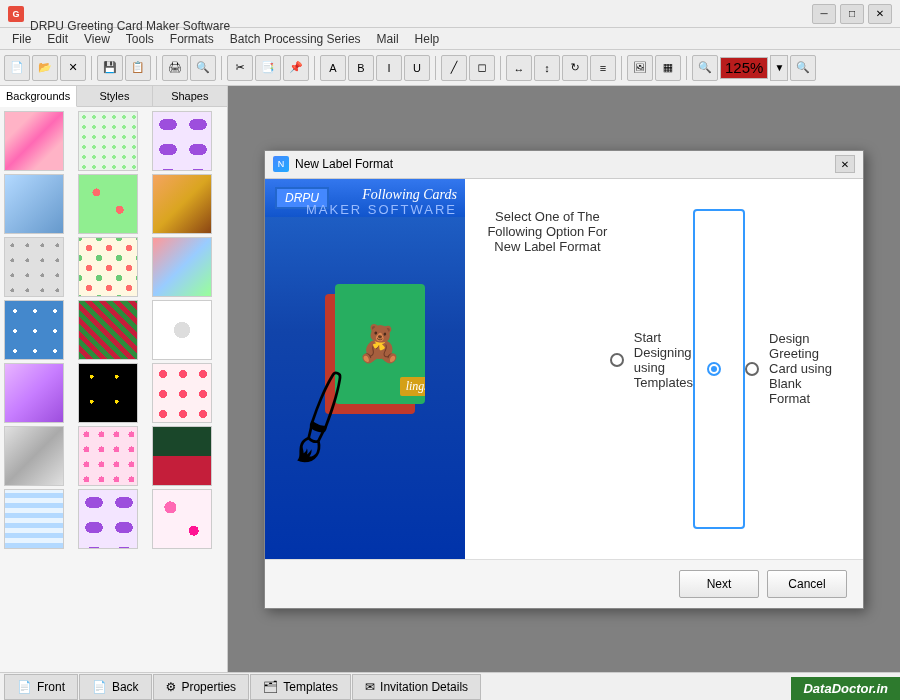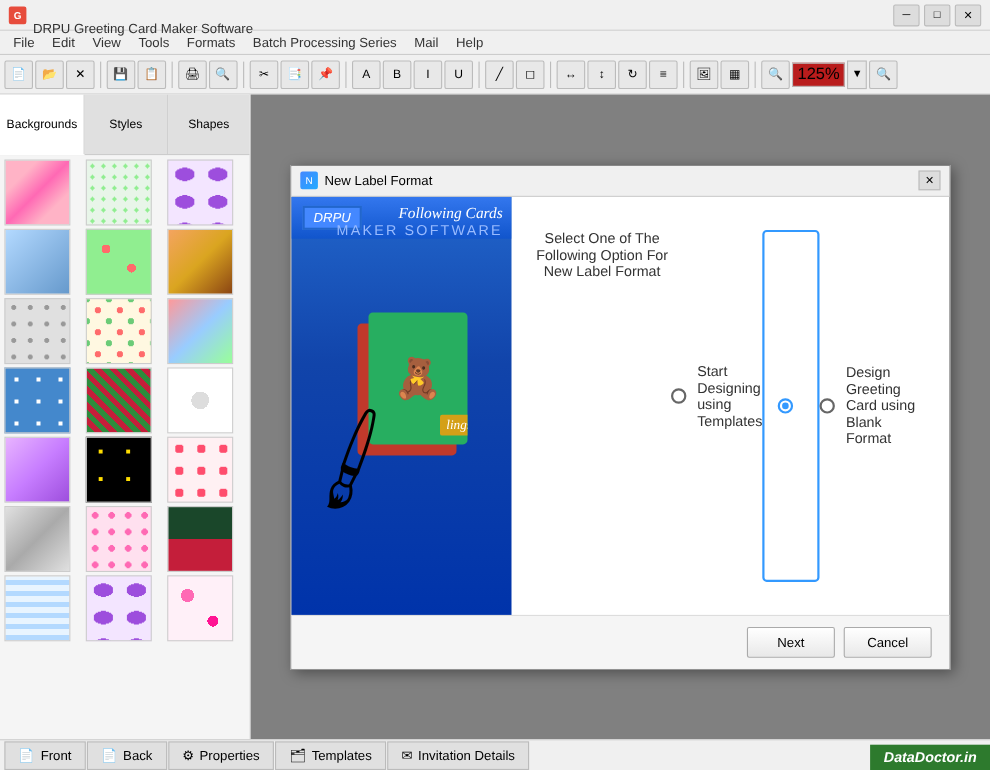--- a/index.html
+++ b/index.html
@@ -22,21 +22,21 @@
     .tb-separator { width: 1px; height: 24px; background: #bbb; margin: 0 3px; }
     .zoom-box { display: flex; align-items: center; border: 1px solid #bbb; background: #b91c1c; height: 22px; padding: 0 4px; font-size: 15px; }
     .zoom-btn { width: 18px; height: 26px; background: #e8e8e8; border: 1px solid #bbb; display: flex; align-items: center; justify-content: center; cursor: pointer; font-size: 10px; }
 
     
     #main { display: flex; flex: 1; height: calc(700px - 28px - 22px - 36px - 28px); }
 
     
     #left-panel { width: 228px; background: #f5f5f5; border-right: 1px solid #ccc; display: flex; flex-direction: column; overflow: hidden; }
     #panel-tabs { display: flex; border-bottom: 1px solid #ccc; }
-    .panel-tab { flex: 1; padding: 21px 6px; text-align: center; font-size: 11px; cursor: pointer; background: #e0e0e0; border-right: 1px solid #ccc; }
+    .panel-tab { flex: 1; padding: 4px 6px; text-align: center; font-size: 11px; cursor: pointer; background: #e0e0e0; border-right: 1px solid #ccc; }
     .panel-tab:last-child { border-right: none; }
     .panel-tab.active { background: white; border-bottom: 1px solid white; margin-bottom: -1px; }
     #panel-content { flex: 1; overflow-y: auto; padding: 4px; }
     .bg-grid { display: grid; grid-template-columns: repeat(3, 1fr); gap: 3px; }
     .bg-cell { width: 60px; height: 60px; border: 1px solid #ccc; cursor: pointer; overflow: hidden; display: flex; align-items: center; justify-content: center; }
 
     
     .bg-floral { background: linear-gradient(135deg, #ffb3c6 25%, #ff69b4 50%, #ffb3c6 75%); }
     .bg-dots { background: radial-gradient(circle, #90ee90 2px, transparent 2px) 0 0/10px 10px, #e8f5e9; }
     .bg-snowflake { background: linear-gradient(135deg, #b3d9ff, #6699cc); }

